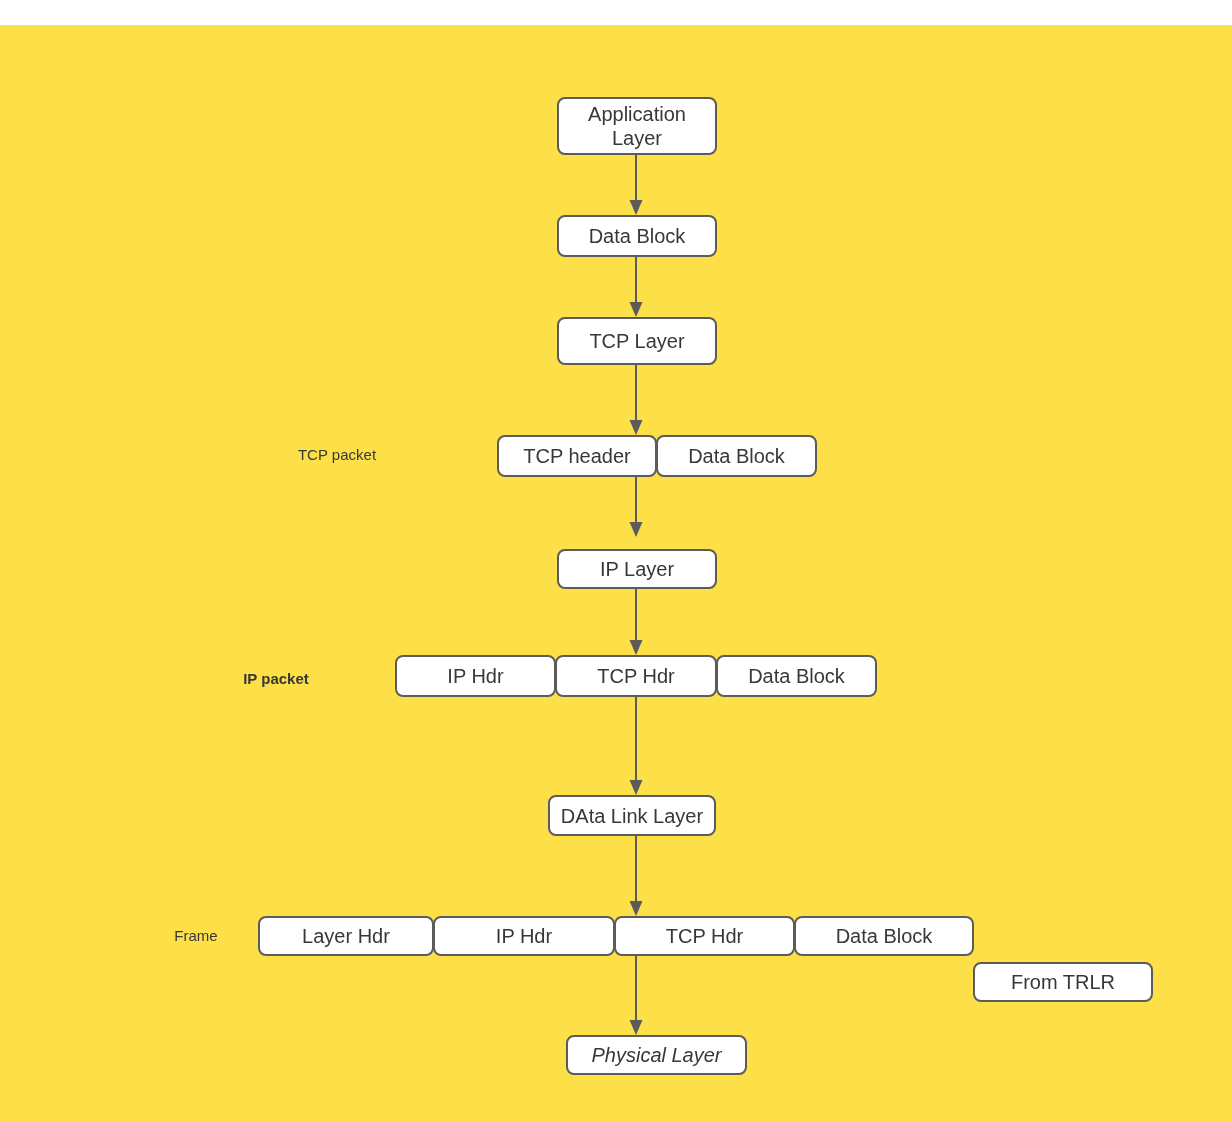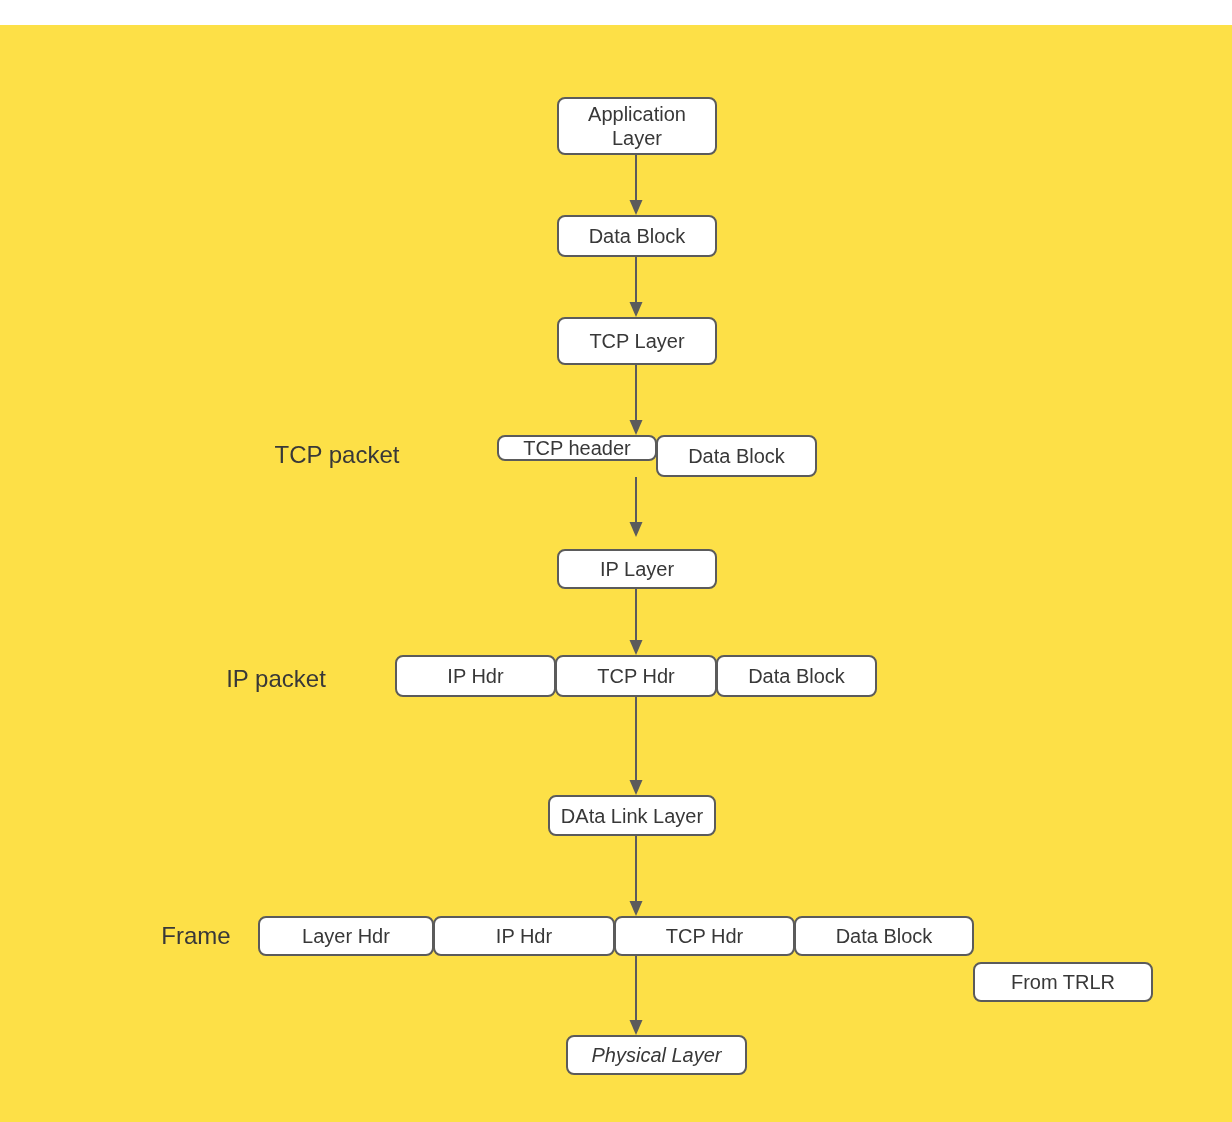--- a/index.html
+++ b/index.html
@@ -29,21 +29,21 @@
     text-align: center;
     color: var(--text);
     font-size: 20px;
     line-height: 24px;
     white-space: pre-line;
   }
   .row-label {
     position: absolute;
     transform: translate(-50%, -50%);
     color: var(--text);
-    font-size: 24px;
+    font-size: 15px;
     line-height: 24px;
     white-space: nowrap;
   }
   .arrows {
     position: absolute;
     left: 0;
     top: 0;
     pointer-events: none;
   }
 </style>
@@ -82,29 +82,29 @@
       </g>
       <g>
         <line x1="636" y1="931" x2="636" y2="997" stroke="#5b5b5b" stroke-width="2"></line>
         <polygon points="629.5,995 642.5,995 636,1010" fill="#5b5b5b"></polygon>
       </g>
     </svg>
 <div class="node" style="left: 557px; top: 72px; width: 160px; height: 58px;">Application
 Layer</div>
     <div class="node" style="left: 557px; top: 190px; width: 160px; height: 42px;">Data Block</div>
     <div class="node" style="left: 557px; top: 292px; width: 160px; height: 48px;">TCP Layer</div>
-    <div class="node" style="left: 497px; top: 410px; width: 160px; height: 26px;">TCP header</div>
+    <div class="node" style="left: 497px; top: 410px; width: 160px; height: 42px;">TCP header</div>
     <div class="node" style="left: 656px; top: 410px; width: 161px; height: 42px;">Data Block</div>
     <div class="node" style="left: 557px; top: 524px; width: 160px; height: 40px;">IP Layer</div>
     <div class="node" style="left: 395px; top: 630px; width: 161px; height: 42px;">IP Hdr</div>
     <div class="node" style="left: 555px; top: 630px; width: 162px; height: 42px;">TCP Hdr</div>
     <div class="node" style="left: 716px; top: 630px; width: 161px; height: 42px;">Data Block</div>
     <div class="node" style="left: 548px; top: 770px; width: 168px; height: 41px;">DAta Link Layer</div>
     <div class="node" style="left: 258px; top: 891px; width: 176px; height: 40px;">Layer Hdr</div>
     <div class="node" style="left: 433px; top: 891px; width: 182px; height: 40px;">IP Hdr</div>
     <div class="node" style="left: 614px; top: 891px; width: 181px; height: 40px;">TCP Hdr</div>
     <div class="node" style="left: 794px; top: 891px; width: 180px; height: 40px;">Data Block</div>
     <div class="node" style="left: 973px; top: 937px; width: 180px; height: 40px;">From TRLR</div>
     <div class="node" style="left: 566px; top: 1010px; width: 181px; height: 40px; font-style: italic;">Physical Layer</div>
     <div class="row-label" style="left: 337px; top: 430px;">TCP packet</div>
-    <div class="row-label" style="left: 276px; top: 654px;">IP packet</div>
+    <div class="row-label" style="left: 276px; top: 654px; font-weight: bold;">IP packet</div>
     <div class="row-label" style="left: 196px; top: 911px;">Frame</div>
   </div>
 
 </body></html>

